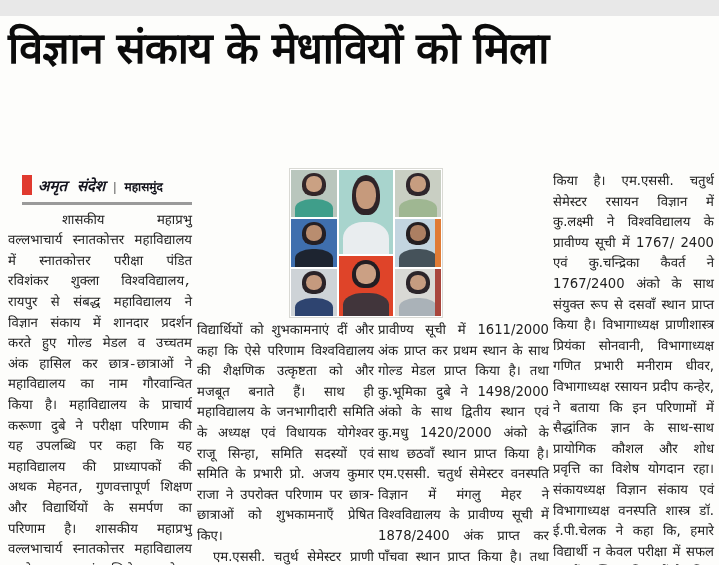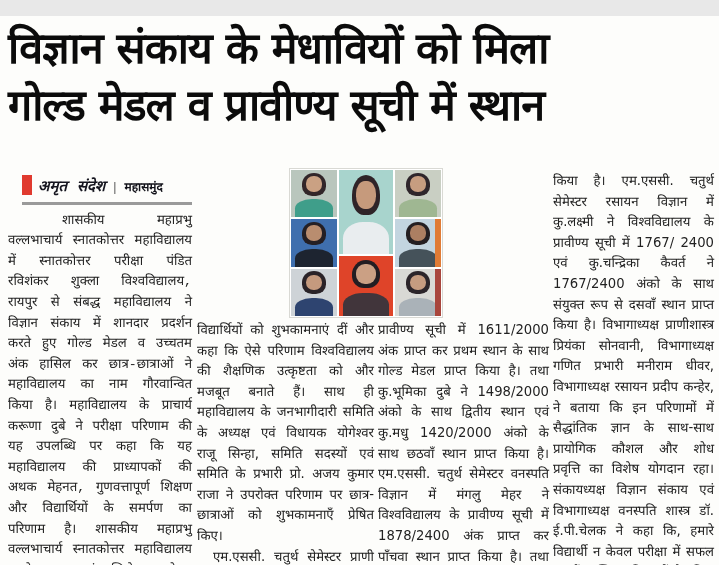--- a/index.html
+++ b/index.html
@@ -57,21 +57,20 @@
   .torso{position:absolute;left:8%;bottom:-6%;width:84%;height:44%;border-radius:44% 44% 0 0;background:#555;}
   .edge-strip{position:absolute;right:0;top:0;width:12%;height:100%;}
 </style>
 </head>
 <body>
 
 <div class="page">
 
   <div class="headline">
     <span class="hl">विज्ञान संकाय के मेधावियों को मिला</span>
-    <span class="hl">गोल्ड मेडल व प्रावीण्य सूची में स्थान</span>
   </div>
 
   <div class="col col1">
     <div class="masthead">
       <span class="masthead-square" style="background: rgb(224, 58, 47);"></span>
       <span class="masthead-brand">अमृत संदेश</span>
       <span class="masthead-sep">|</span>
       <span class="masthead-location">महासमुंद</span>
     </div>
     <div class="masthead-rule" style="background: rgb(154, 154, 154);"></div>

